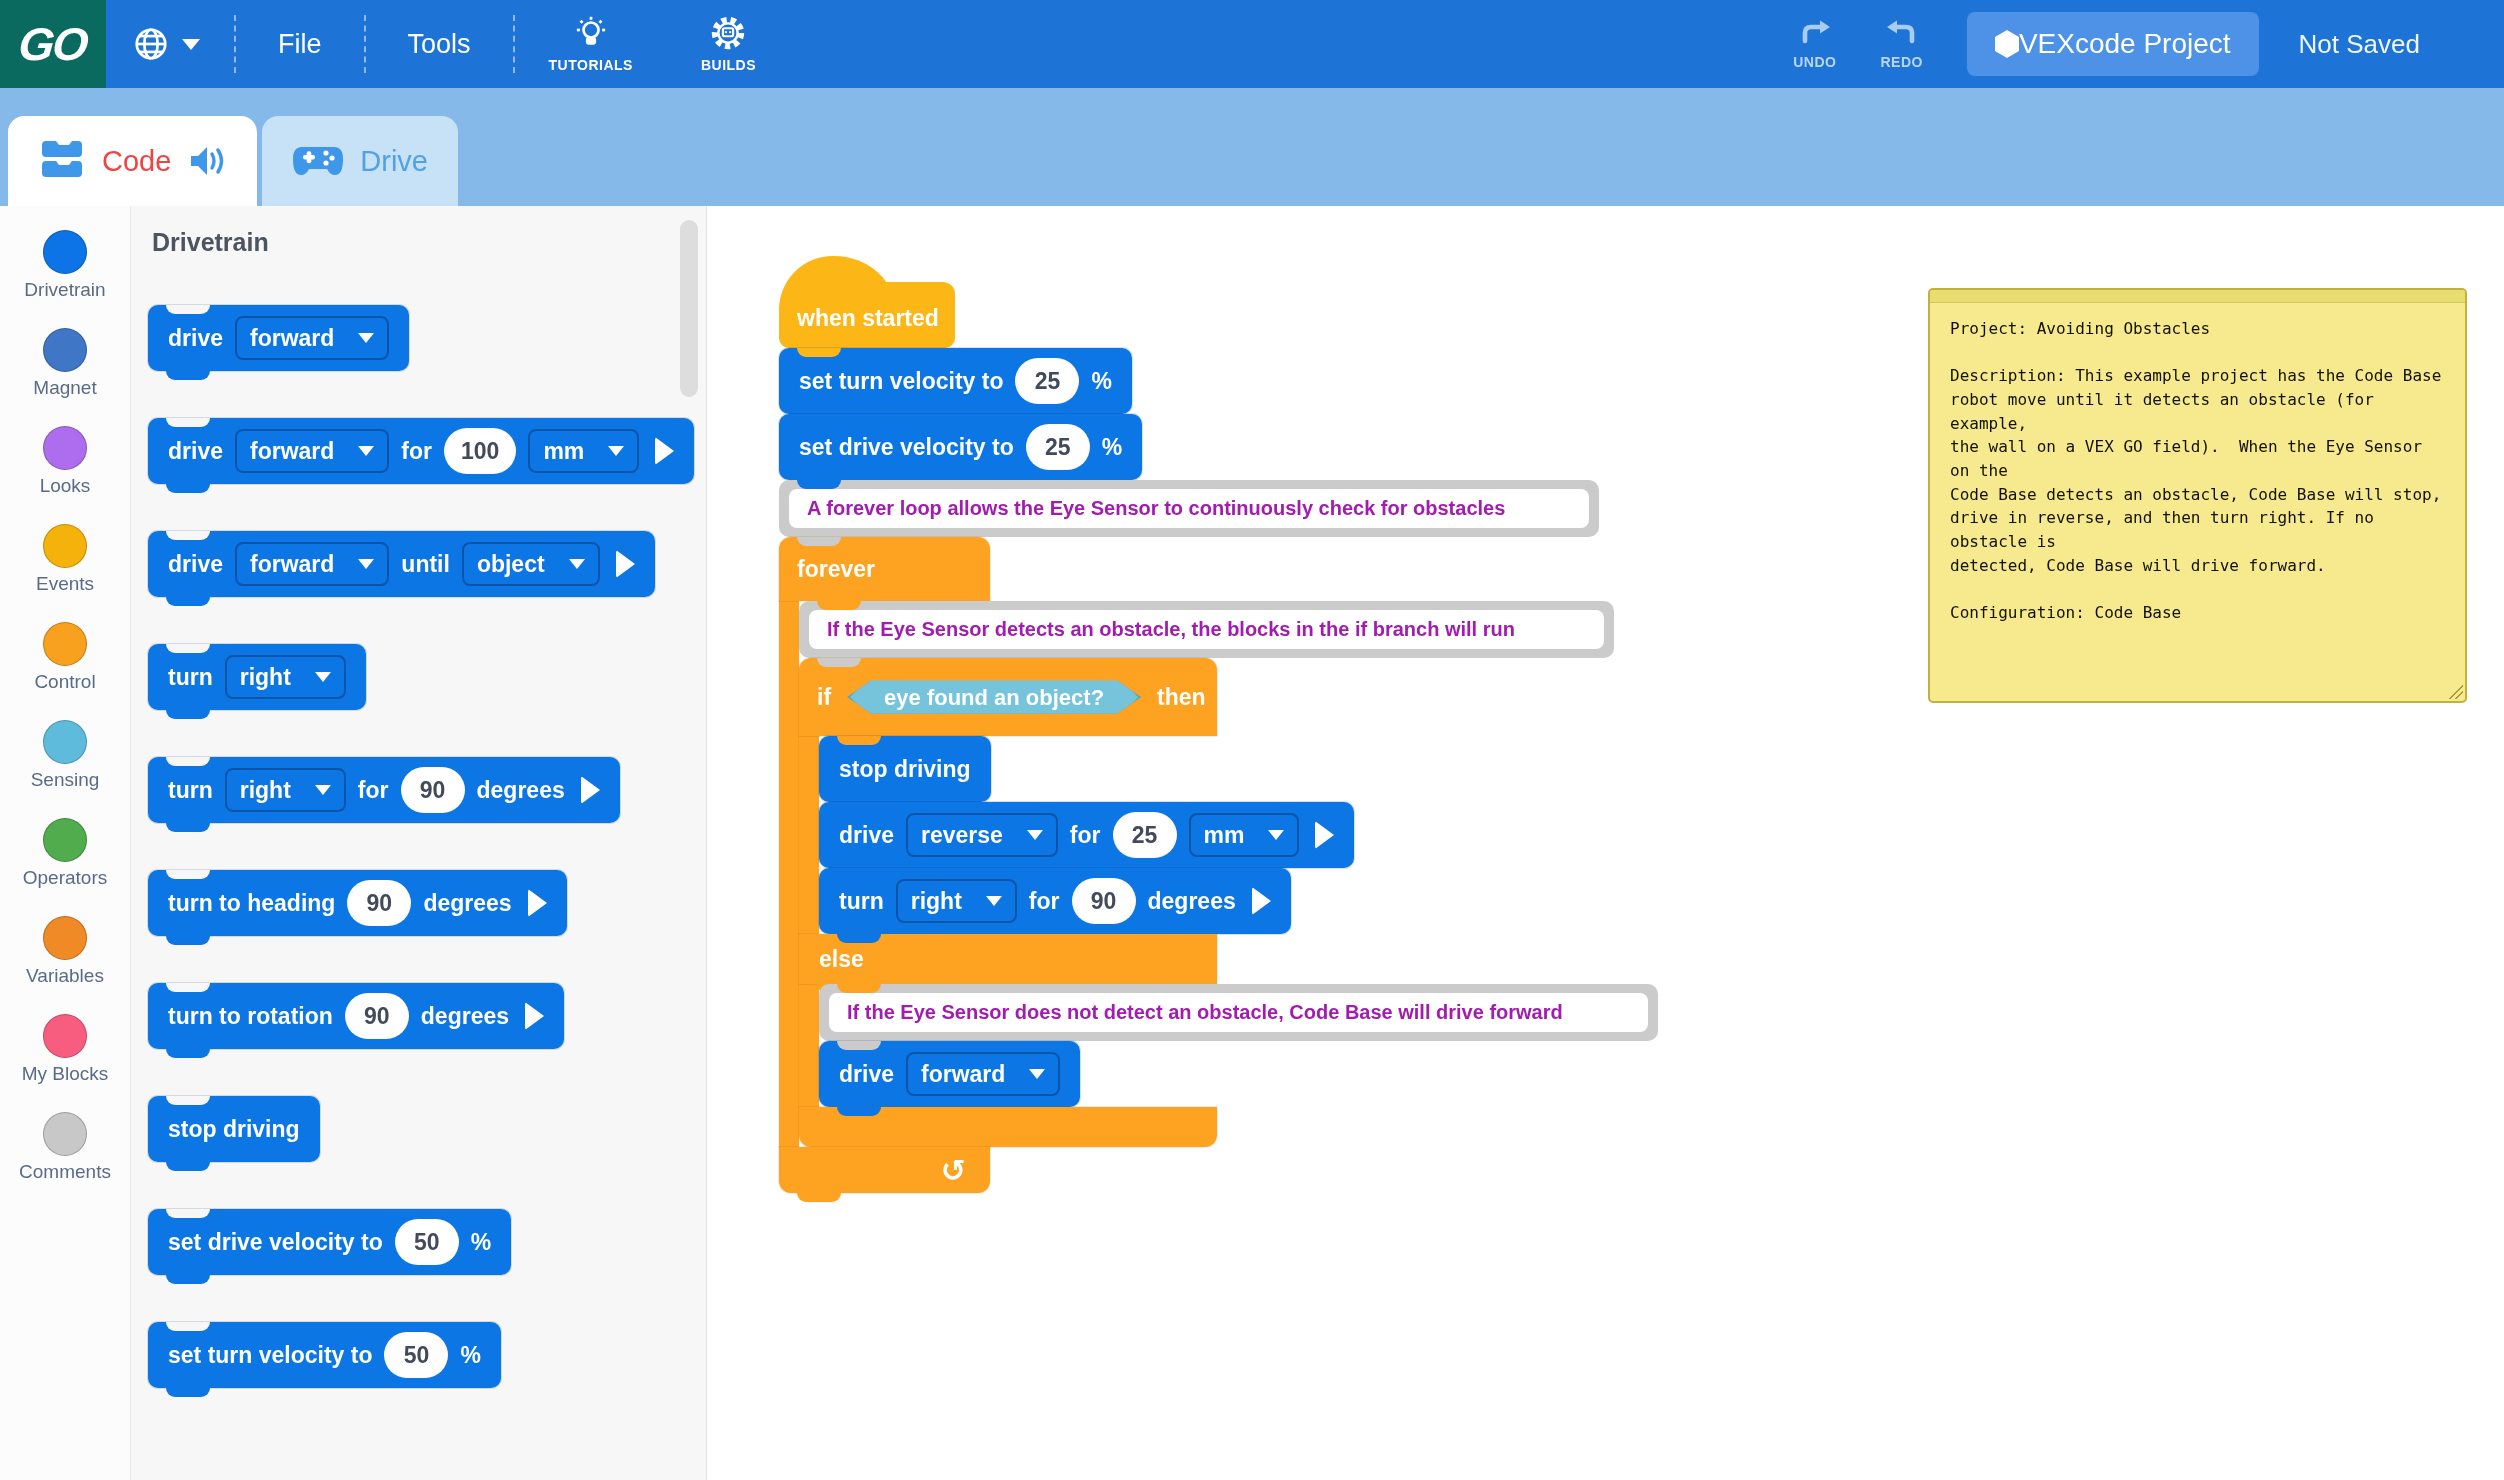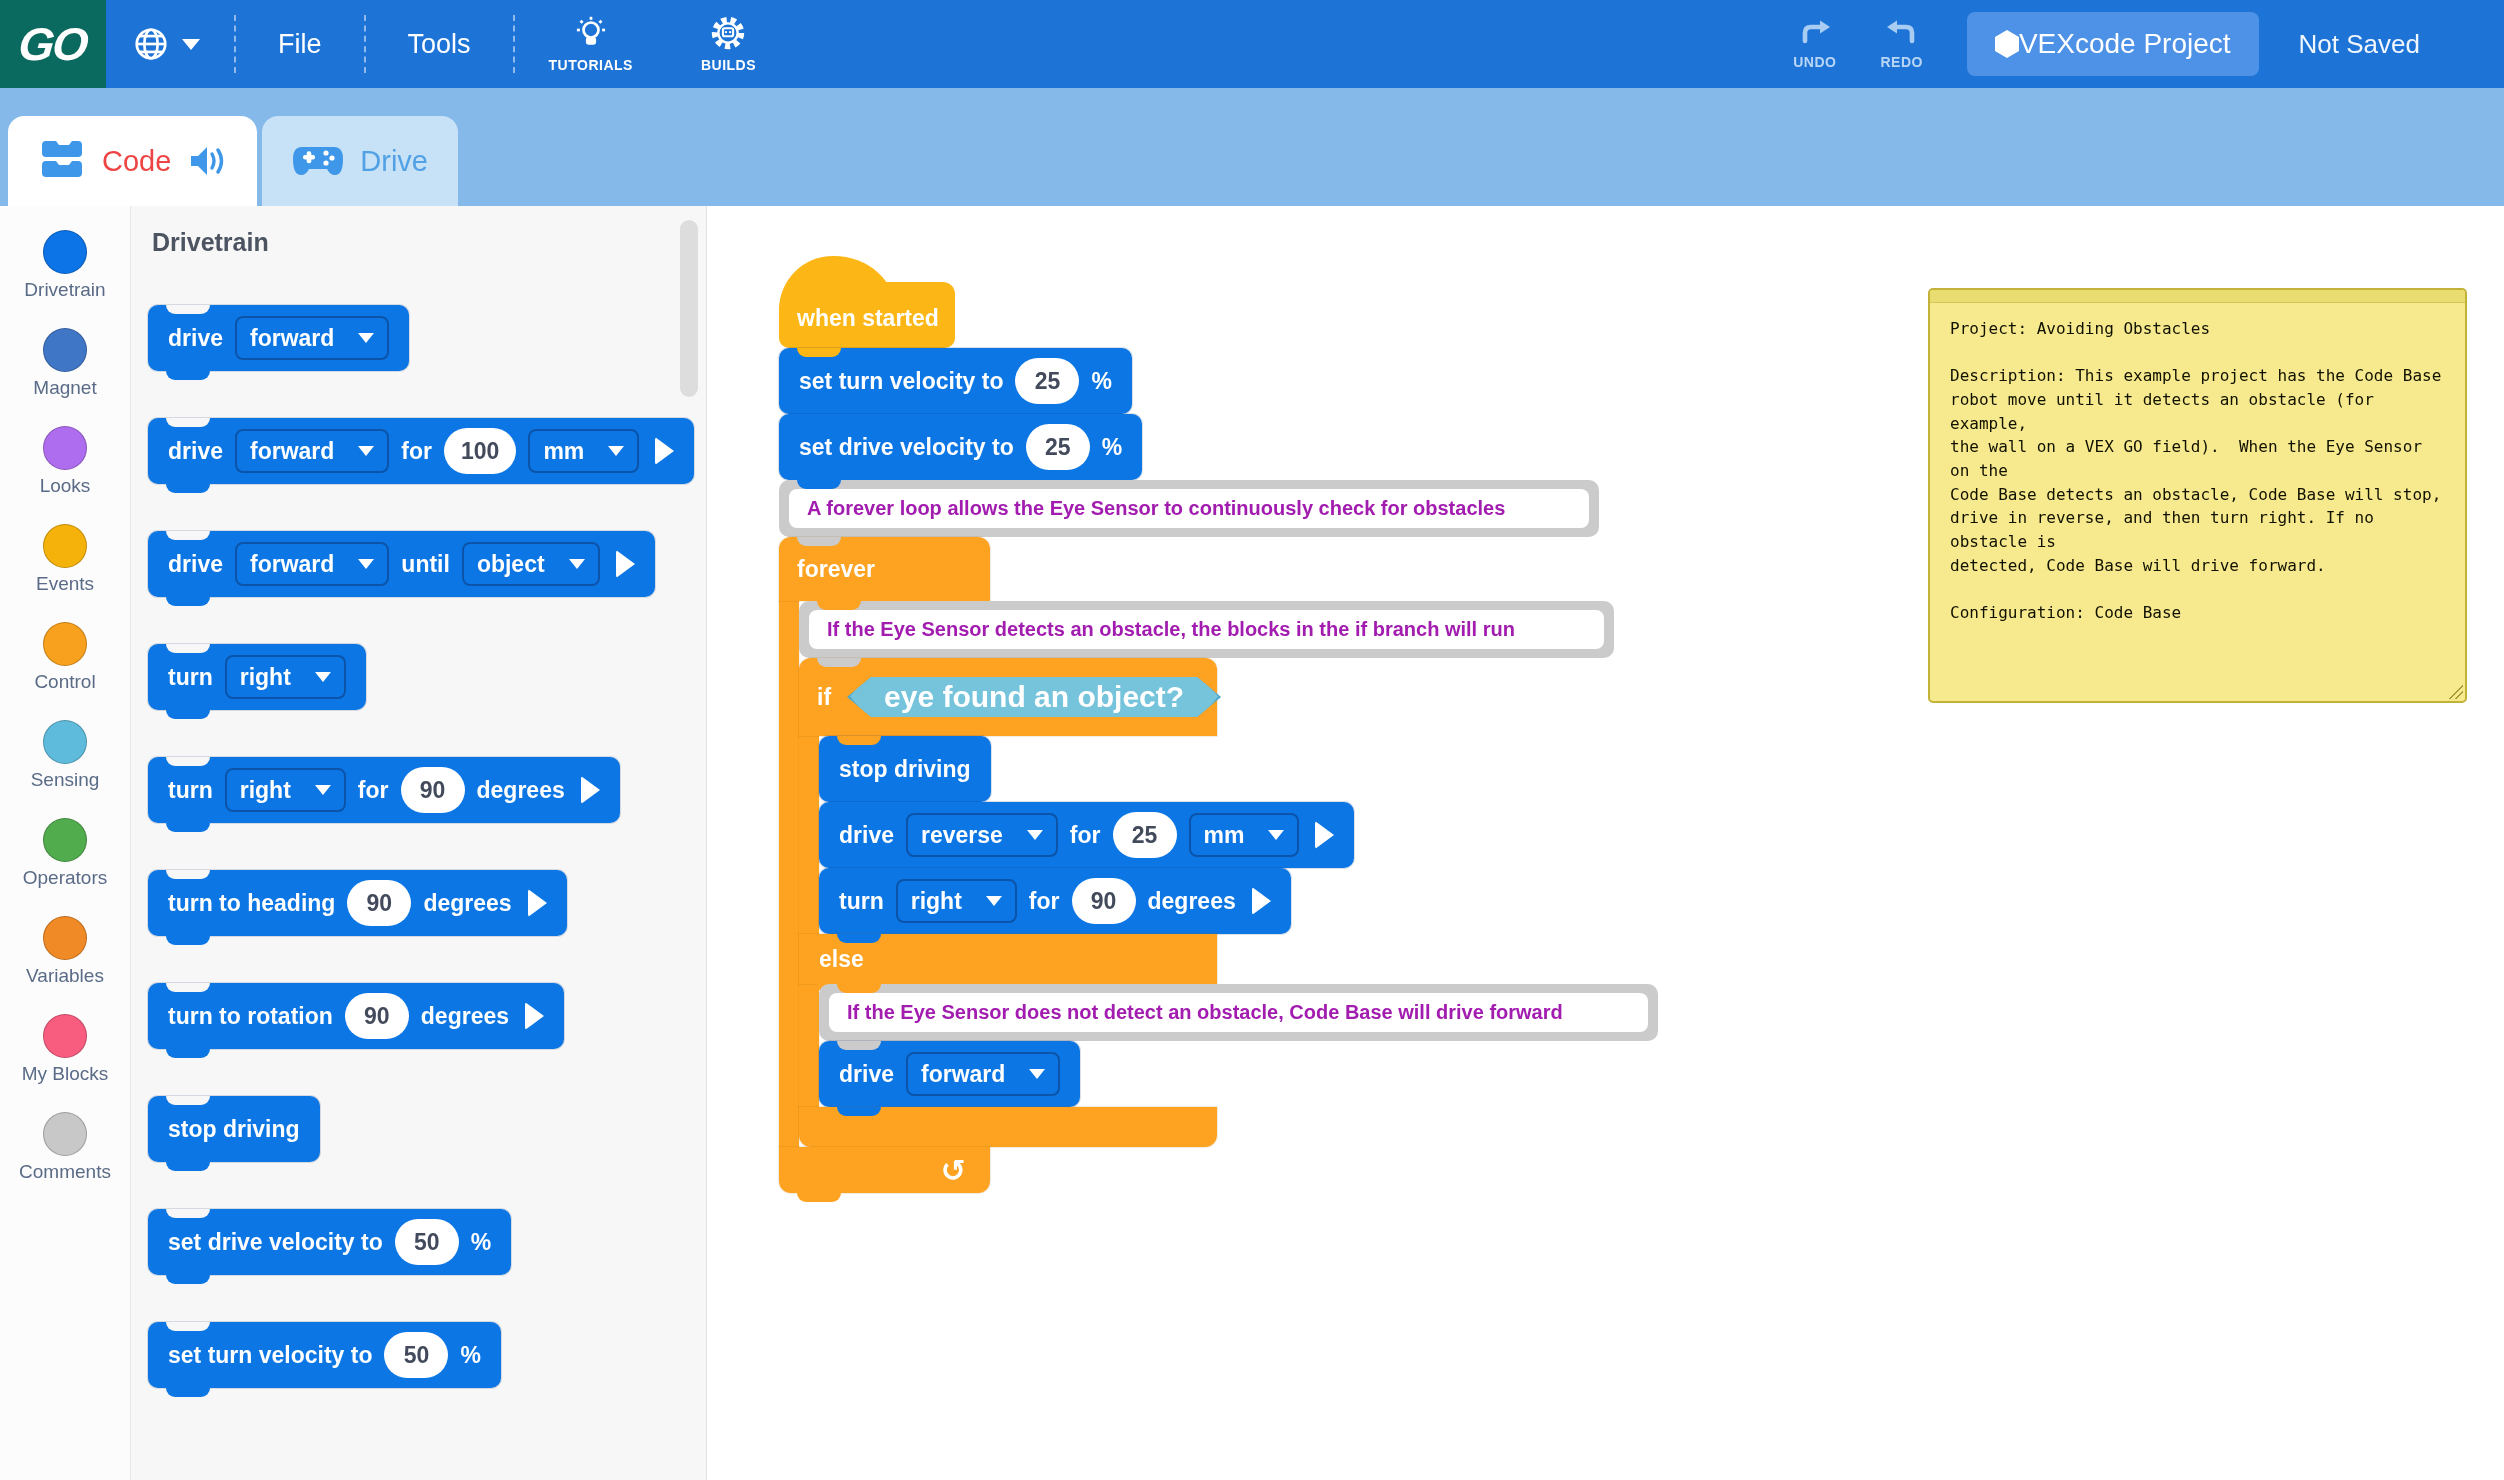--- a/index.html
+++ b/index.html
@@ -83,21 +83,21 @@
   .loop-glyph { font-size:30px; font-weight:bold; color:#fff; font-family:"DejaVu Sans", sans-serif; }
   .ifblk > .c-head { width:418px; height:78px; gap:16px; }
   .ifblk .c-else { width:418px; height:50px; }
   .ifblk > .c-foot { width:418px; height:40px; }
   .c-foot .bump, .c-else .bump, .c-head .bump { background:#FDA321; }
   .c-else .dent, .c-foot .dent { left:38px; }
   .mstack > .comment, .mstack .blk { margin:0; }
 
   
   .hex { background:#4FA8C8; padding:3px; clip-path:polygon(24px 0, calc(100% - 24px) 0, 100% 50%, calc(100% - 24px) 100%, 24px 100%, 0 50%); }
-  .hex-in { background:#76C3DC; clip-path:polygon(22px 0, calc(100% - 22px) 0, 100% 50%, calc(100% - 22px) 100%, 22px 100%, 0 50%); padding:10px 34px; font-size:30px; font-weight:bold; color:#fff; white-space:nowrap; }
+  .hex-in { background:#76C3DC; clip-path:polygon(22px 0, calc(100% - 22px) 0, 100% 50%, calc(100% - 22px) 100%, 22px 100%, 0 50%); padding:10px 34px; font-size:22px; font-weight:bold; color:#fff; white-space:nowrap; }
 
   
   .script { position:absolute; left:72px; top:50px; display:flex; flex-direction:column; align-items:flex-start; }
 
   
   .note { position:absolute; left:1209px; top:82px; width:539px; height:415px; background:#F7EA8E; border:2px solid #C2B23A; border-radius:5px; overflow:hidden;margin-left:12px; }
   .note-bar { height:13px; background:#E9DC70; border-bottom:1px solid #D6C75A; }
   .note-text { padding:14px 20px; font-family:"DejaVu Sans Mono","Liberation Mono",monospace; font-size:16px; line-height:1.48; color:#111100; white-space:pre-wrap; }
   .note-resize { position:absolute; right:2px; bottom:2px; width:16px; height:16px; background:
     linear-gradient(135deg, transparent 0 54%, #A79A35 54% 60%, transparent 60% 74%, #A79A35 74% 80%, transparent 80%); }

